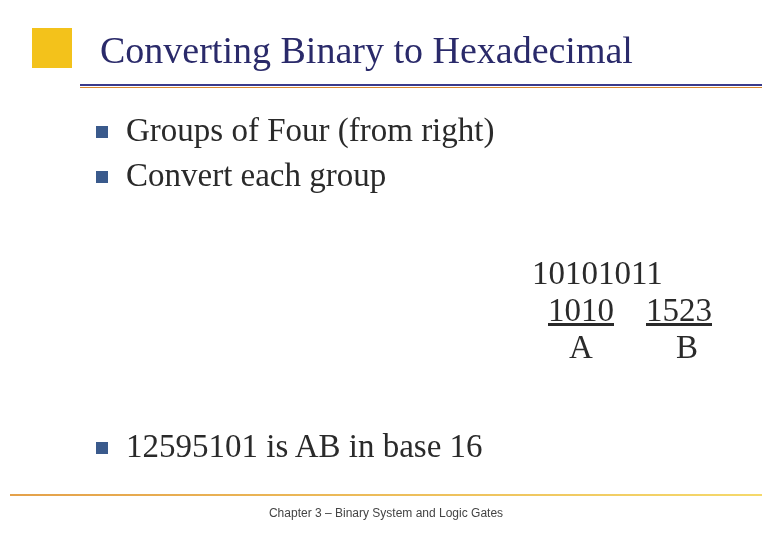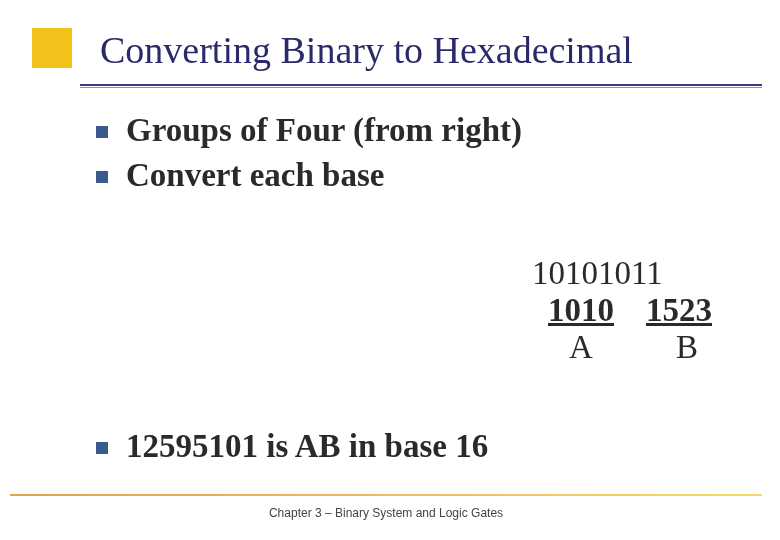--- a/index.html
+++ b/index.html
@@ -80,21 +80,20 @@
     height: 12px;
     background: #3a5a8c;
     margin-top: 16px;
     margin-right: 18px;
     flex: 0 0 auto;
   }
   .bullet-text {
     font-size: 33px;
     color: #2a2a2a;
     line-height: 1.25;
-    font-weight: bold;
   }
   .example-block {
     margin-top: 58px;
     margin-left: 60px;
     font-size: 33px;
     color: #2a2a2a;
   }
   .example-row {
     display: flex;
     align-items: flex-end;
@@ -105,21 +104,20 @@
     text-align: left;
   }
   .groups-col {
     display: flex;
     flex-direction: column;
     align-items: flex-start;
   }
   .groups-line {
     display: flex;
     gap: 8px;
-    font-weight: bold;
   }
   .group {
     text-decoration: underline;
     display: inline-block;
     width: 90px;
     text-align: center;
   }
   .mapped-line {
     display: flex;
     gap: 16px;
@@ -167,21 +165,21 @@
 
   <div class="content">
 
     <div class="bullet-row">
       <div class="bullet"></div>
       <div class="bullet-text">Groups of Four (from right)</div>
     </div>
 
     <div class="bullet-row">
       <div class="bullet"></div>
-      <div class="bullet-text">Convert each base</div>
+      <div class="bullet-text">Convert each group</div>
     </div>
 
     <div class="example-block">
       <div class="example-row">
         <div class="orig-binary">10101011</div>
         <div class="groups-col">
           <div class="groups-line">
             <span class="group">1010</span>
             <span class="group">1523</span>
           </div>

